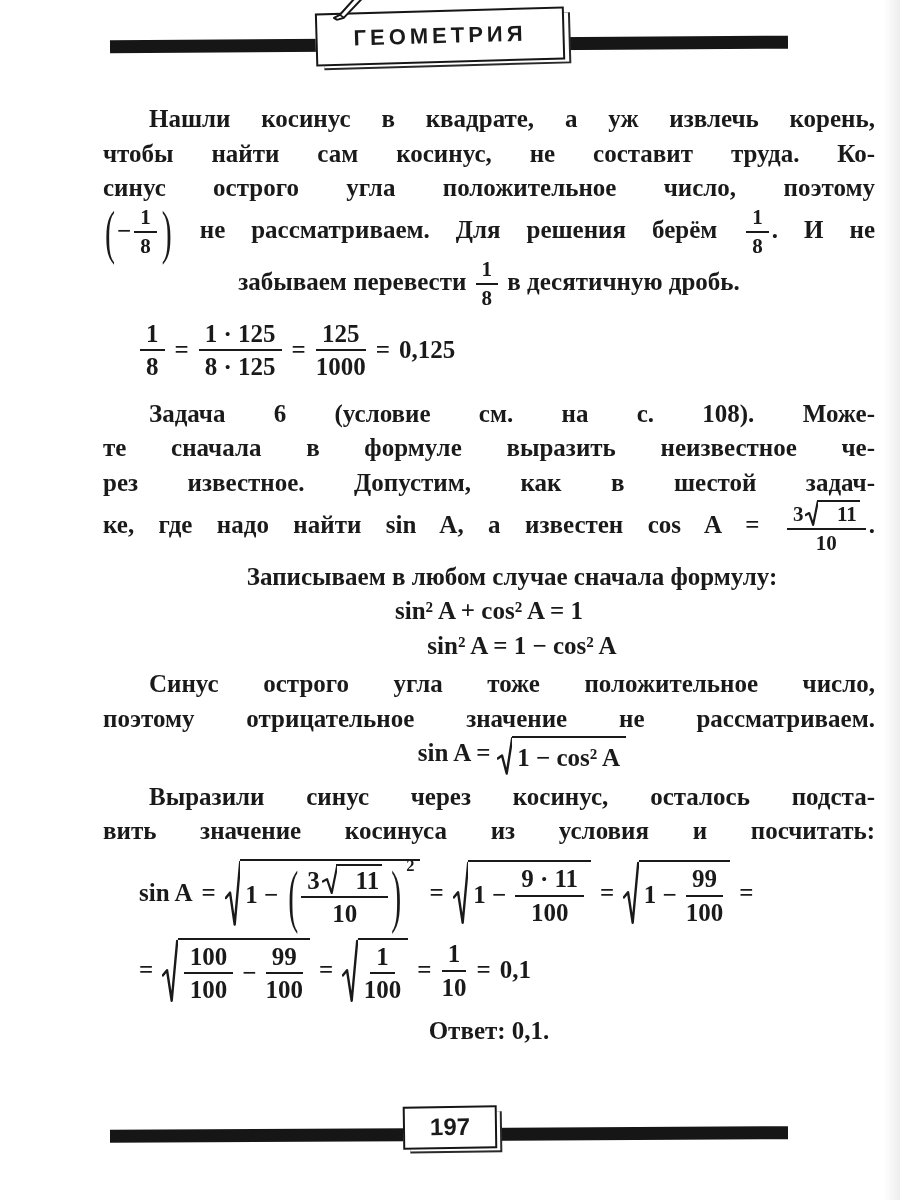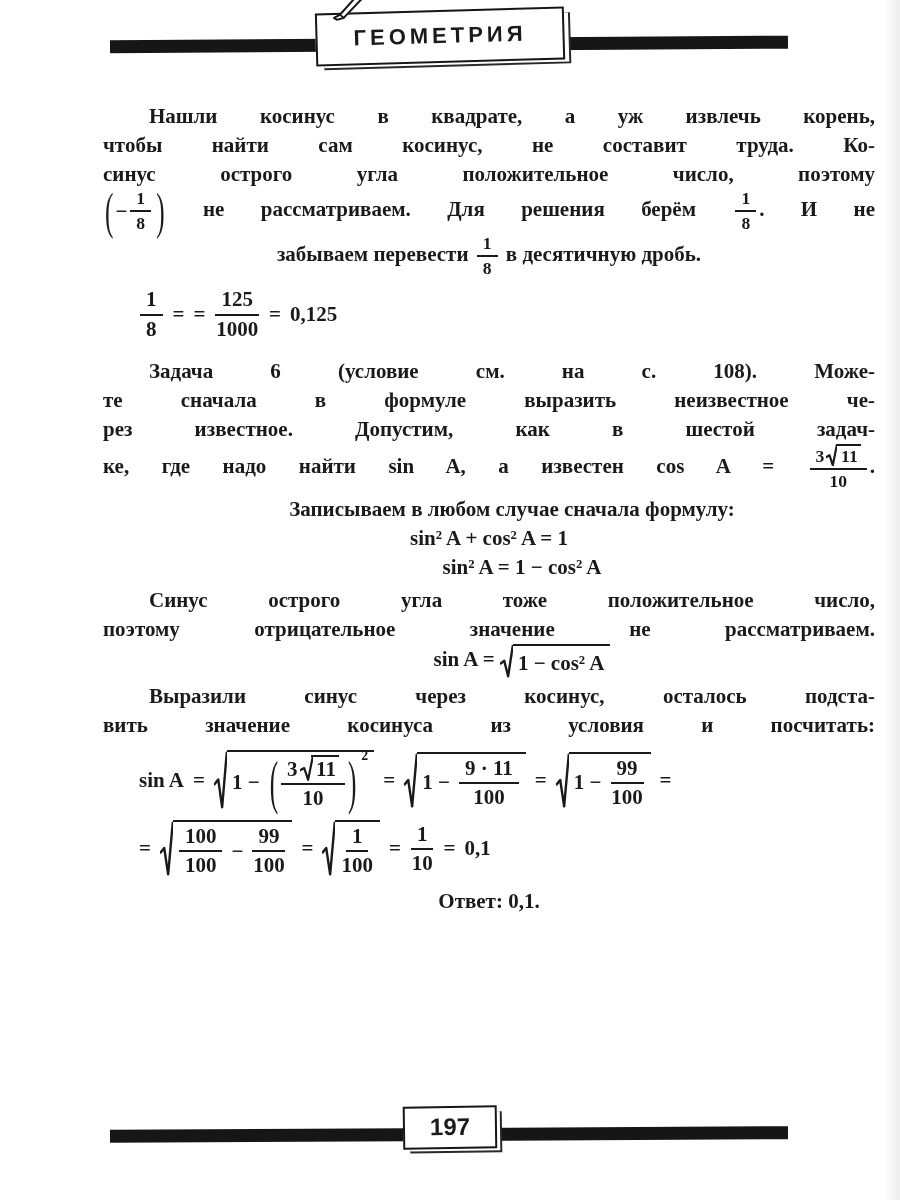--- a/index.html
+++ b/index.html
@@ -37,21 +37,21 @@
     position:absolute;left:50%;top:1106px;transform:translateX(-50%) rotate(-0.8deg);
     background:#fff;border:2.5px solid #161616;
     padding:5px 25px 6px;
     box-shadow:5px 4px 0 -2px #ffffff, 6px 5px 0 -1px #2a2a2a;
     z-index:3;
     font-family:"Liberation Sans", sans-serif;font-weight:bold;font-size:24px;
   }
   
   .content{
     position:absolute;left:103px;top:102px;width:772px;
-    font-size:21px;font-weight:bold;line-height:1.38;
+    font-size:25px;font-weight:bold;line-height:1.38;
   }
   .para{margin:0 0 4px 0;}
   .bline{text-align:center;}
   .bline.j{text-align:justify;text-align-last:justify;}
   .bline.first{text-indent:46px;}
   .ind{margin-left:66px;}
   .sp2{margin-top:16px;}
   
   .frac{
     display:inline-flex;flex-direction:column;align-items:center;
@@ -64,21 +64,21 @@
   }
   .frac .den{padding-top:2px;}
   
   .sqrt{position:relative;display:inline-flex;align-items:center;vertical-align:middle;padding-left:0.62em;}
   .radsvg{position:absolute;left:0;top:1px;width:0.62em;height:calc(100% - 1px);}
   .sqrt > .radicand{
     display:inline-flex;align-items:center;gap:8px;
     border-top:2.4px solid currentColor;padding:3px 6px 0 5px;
   }
   .sqrt.sm{padding-left:0.55em;margin-left:2px;}
-  .sqrt.sm > .radicand{gap:0;padding:1px 3px 0 5px;border-top-width:2px;}
+  .sqrt.sm > .radicand{gap:0;padding:1px 3px 0 20px;border-top-width:2px;}
   
   .pgroup{display:inline-flex;align-items:center;vertical-align:middle;}
   .paren{
     display:inline-block;font-weight:400;font-size:1.2em;line-height:1;
     transform:scaleY(var(--py,2.0));margin:0 2px;
   }
   .psup{align-self:flex-start;font-size:0.66em;margin:-6px 0 0 3px;line-height:1;}
   
   .meq{
     display:flex;align-items:center;flex-wrap:nowrap;gap:9px;
@@ -132,20 +132,24 @@
         <span>в десятичную дробь.</span>
       </div>
     </div>
 
     <div class="meq">
       <span class="frac">
           <span class="num">1</span>
           <span class="den">8</span>
         </span>
       <span>=</span>
+      <span class="frac">
+          <span class="num">1 · 125</span>
+          <span class="den">8 · 125</span>
+        </span>
       <span>=</span>
       <span class="frac">
           <span class="num">125</span>
           <span class="den">1000</span>
         </span>
       <span>=</span>
       <span>0,125</span>
     </div>
 
 

